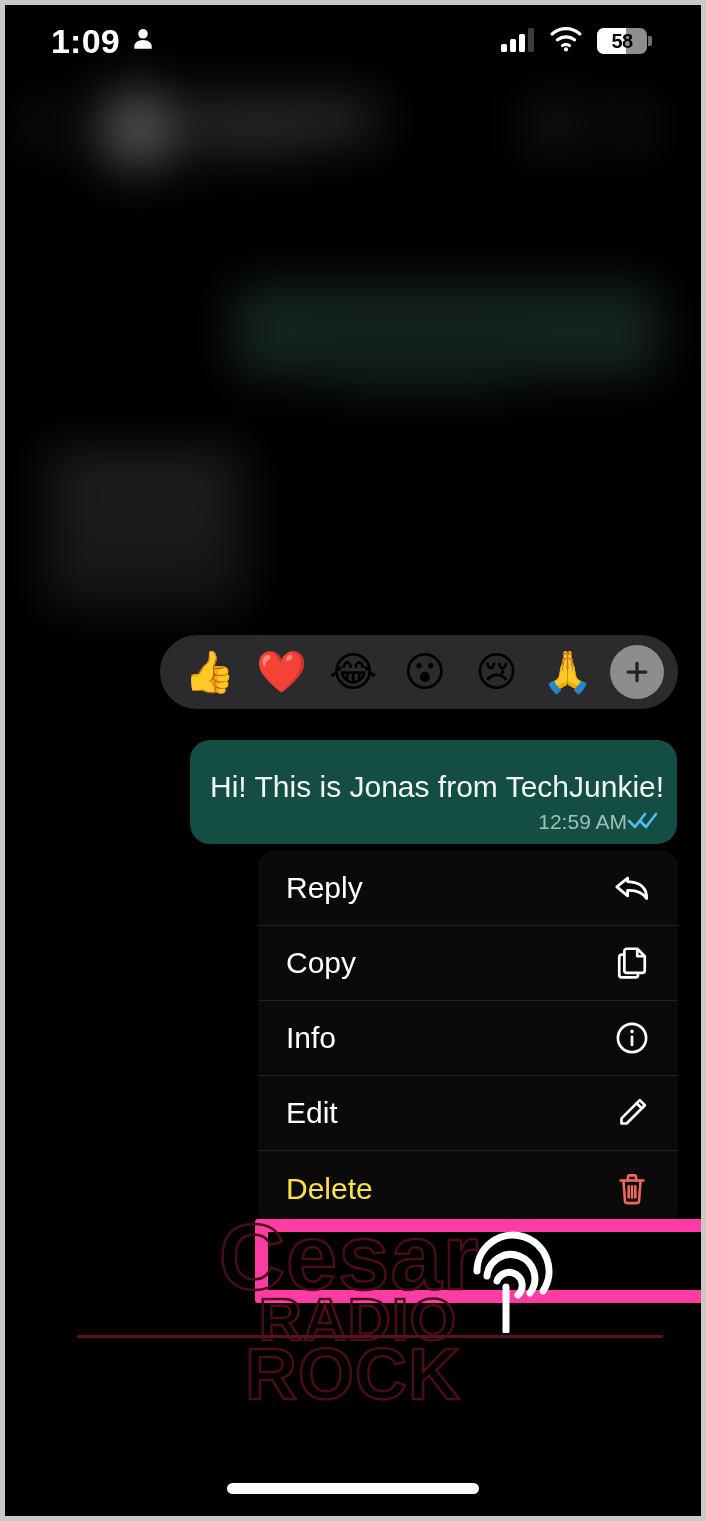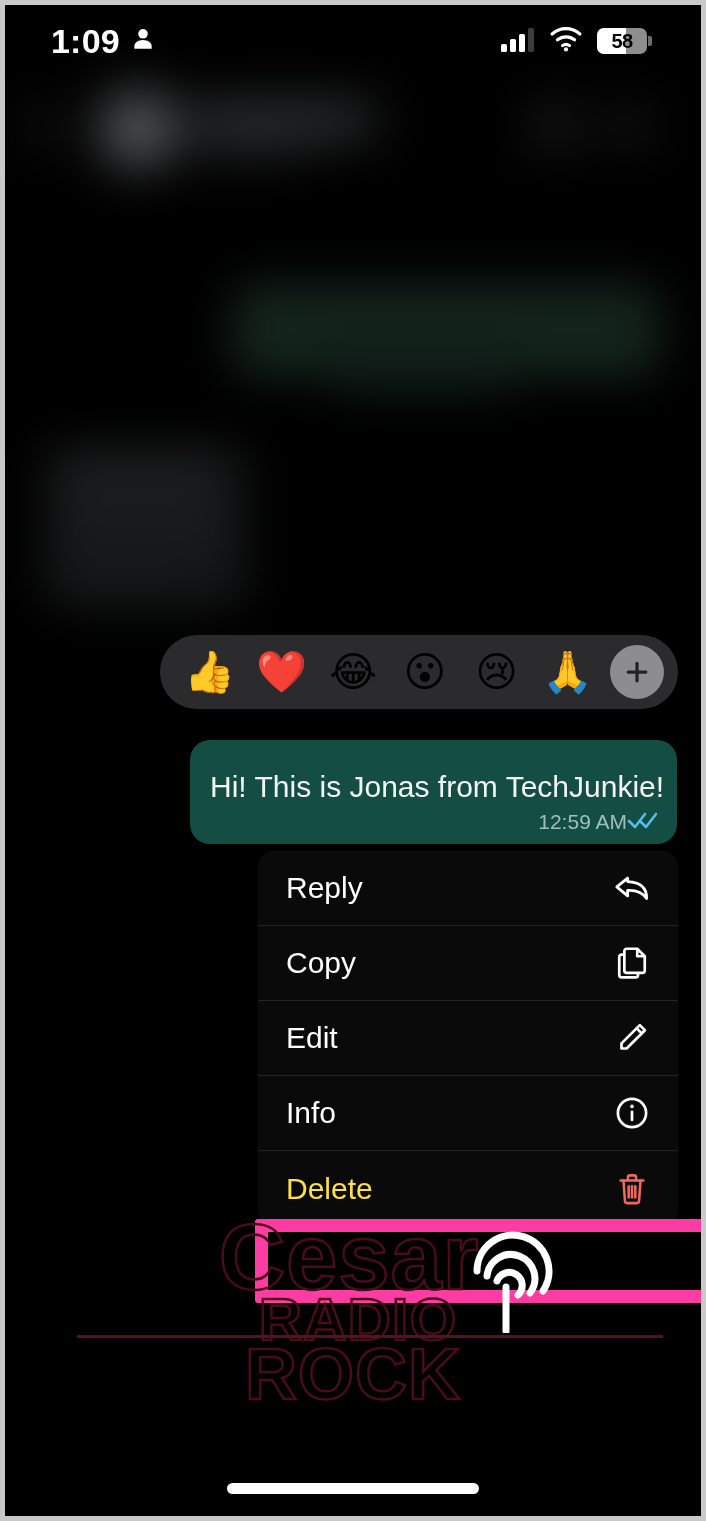--- a/index.html
+++ b/index.html
@@ -344,36 +344,36 @@
       <span class="menu-icon">
         <svg width="34" height="36" viewBox="0 0 22 24" fill="none" stroke="#fff" stroke-width="1.8" stroke-linejoin="round">
           <path d="M7.5 2.5h7l5 5v9.5a1.6 1.6 0 0 1-1.6 1.6H7.5A1.6 1.6 0 0 1 5.9 17V4.1A1.6 1.6 0 0 1 7.5 2.5z"></path>
           <path d="M14.5 2.5v5h5"></path>
           <path d="M5.9 6.4H4.1A1.6 1.6 0 0 0 2.5 8v12a1.6 1.6 0 0 0 1.6 1.6h9.3A1.6 1.6 0 0 0 15 20v-1.4"></path>
         </svg>
       </span>
     </div>
 
     <div class="menu-item">
-      <span class="menu-label">Edit</span>
-      <span class="menu-icon">
-        <svg width="36" height="36" viewBox="0 0 24 24" fill="none" stroke="#fff" stroke-width="1.8" stroke-linecap="round" stroke-linejoin="round">
-          <path d="M17.2 3.4 20.6 6.8 8.4 19H5v-3.4z"></path>
-          <path d="M15.1 5.5 18.5 8.9"></path>
-        </svg>
-      </span>
-    </div>
-
-    <div class="menu-item">
       <span class="menu-label">Info</span>
       <span class="menu-icon">
         <svg width="36" height="36" viewBox="0 0 24 24" fill="none" stroke="#fff" stroke-width="1.8" stroke-linecap="round">
           <circle cx="12" cy="12" r="9.4"></circle>
           <line x1="12" y1="11.2" x2="12" y2="16.6"></line>
           <circle cx="12" cy="7.6" r="1.2" fill="#fff" stroke="none"></circle>
+        </svg>
+      </span>
+    </div>
+
+    <div class="menu-item">
+      <span class="menu-label">Edit</span>
+      <span class="menu-icon">
+        <svg width="36" height="36" viewBox="0 0 24 24" fill="none" stroke="#fff" stroke-width="1.8" stroke-linecap="round" stroke-linejoin="round">
+          <path d="M17.2 3.4 20.6 6.8 8.4 19H5v-3.4z"></path>
+          <path d="M15.1 5.5 18.5 8.9"></path>
         </svg>
       </span>
     </div>
 
     <div class="menu-item danger">
       <span class="menu-label">Delete</span>
       <span class="menu-icon">
         <svg width="34" height="36" viewBox="0 0 22 24" fill="none" stroke="#f0695c" stroke-width="1.7" stroke-linecap="round" stroke-linejoin="round">
           <path d="M3.4 6.3h15.2"></path>
           <path d="M8.3 6.3V4.2a1.3 1.3 0 0 1 1.3-1.3h2.8a1.3 1.3 0 0 1 1.3 1.3v2.1"></path>

